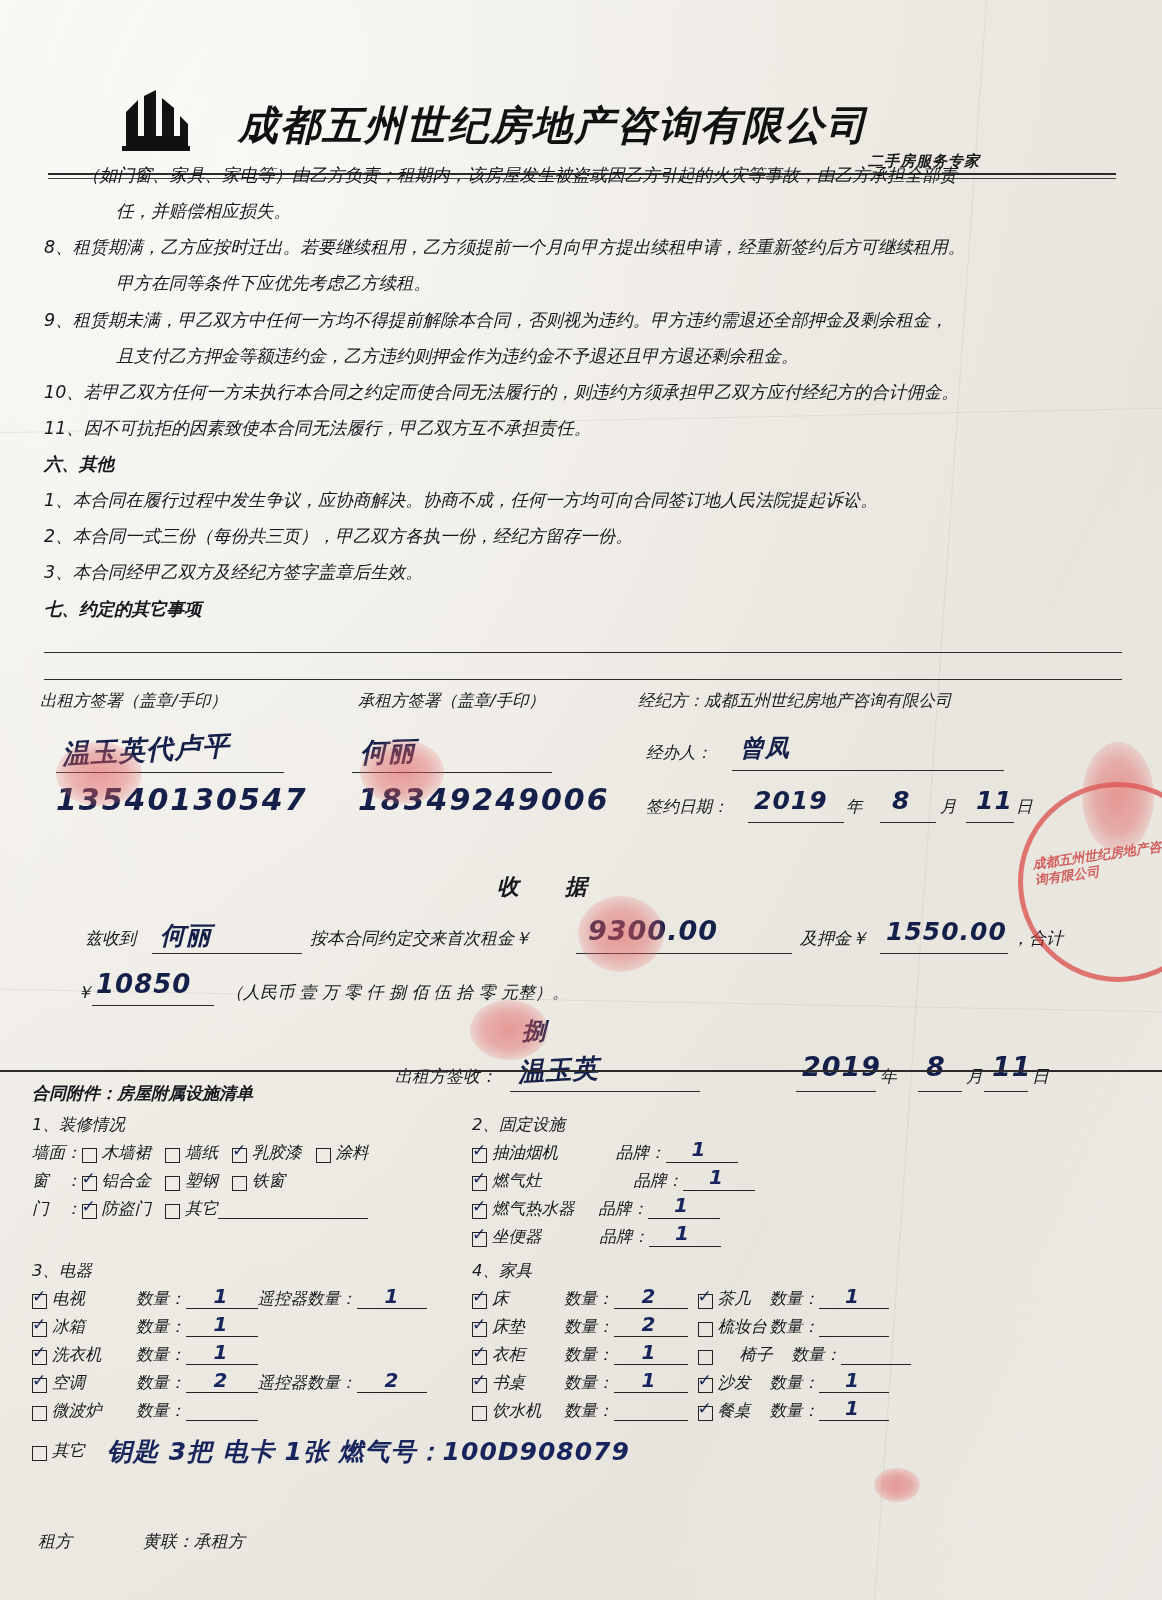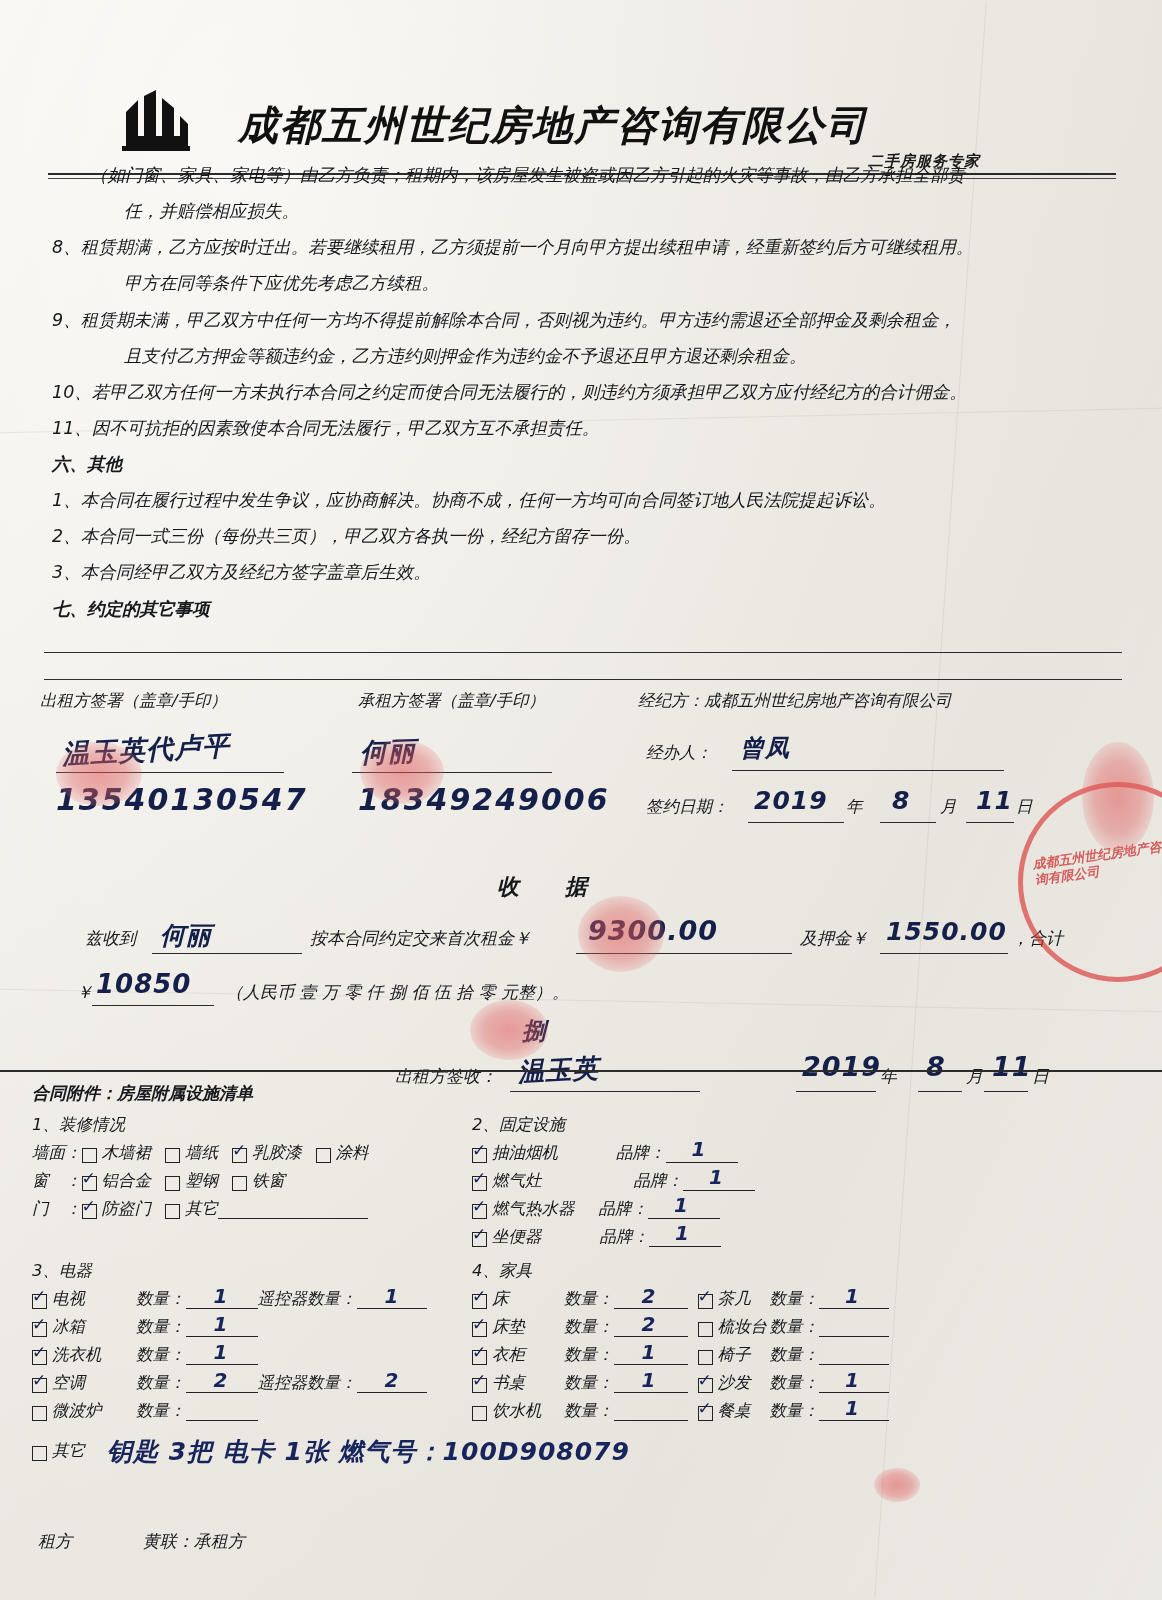--- a/index.html
+++ b/index.html
@@ -46,21 +46,21 @@
   .header-rule.thin { top:138px; height:1px; background:#444; }
 
   
   .doc {
     position:absolute; left:44px; right:40px; top:158px;
     font-family:"DejaVu Sans", sans-serif;
     color:#15181c;
     font-size:17.5px;
     line-height:1.95;
   }
-  .p { margin:0 0 2px 8px; text-align:justify; }
+  .p { margin:0 0 2px 0; text-align:justify; }
   .indent1 { padding-left:38px; text-indent:0; }
   .indent2 { padding-left:72px; }
   .hang { padding-left:38px; text-indent:-38px; }
   .sec { font-weight:bold; margin-top:2px; }
 
   .blank-line {
     height:1px; background:#2c2c2c; margin:26px 0 0 0;
   }
 
   
@@ -452,21 +452,21 @@
 
         <div class="line">
           <span class="cb checked"></span>
             <span style="display:inline-block;width:72px;">衣柜</span>
           <span>数量：</span>
           <span class="ul" style="width:74px;position:relative;">
               <span class="hw" style="position:absolute;left:28px;top:-5px;font-size:20px;">1</span>
             </span>
           <span style="display:inline-block;width:10px;"></span>
           <span class="cb"></span>
-            <span style="display:inline-block;width:52px;">椅子</span>
+            <span style="display:inline-block;width:52px;margin-left:22px;">椅子</span>
           <span>数量：</span>
           <span class="ul" style="width:70px;"></span>
         </div>
 
         <div class="line">
           <span class="cb checked"></span>
             <span style="display:inline-block;width:72px;">书桌</span>
           <span>数量：</span>
           <span class="ul" style="width:74px;position:relative;">
               <span class="hw" style="position:absolute;left:28px;top:-5px;font-size:20px;">1</span>

